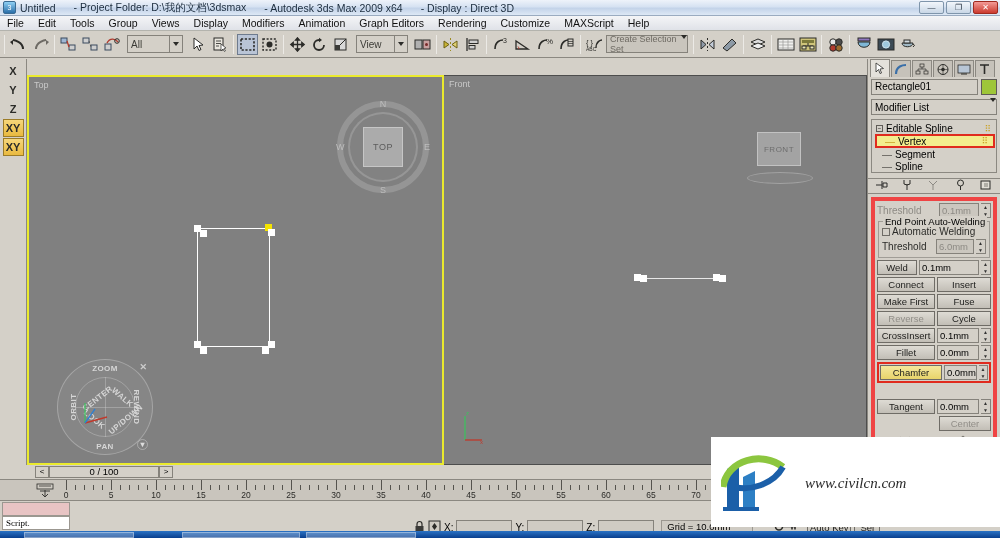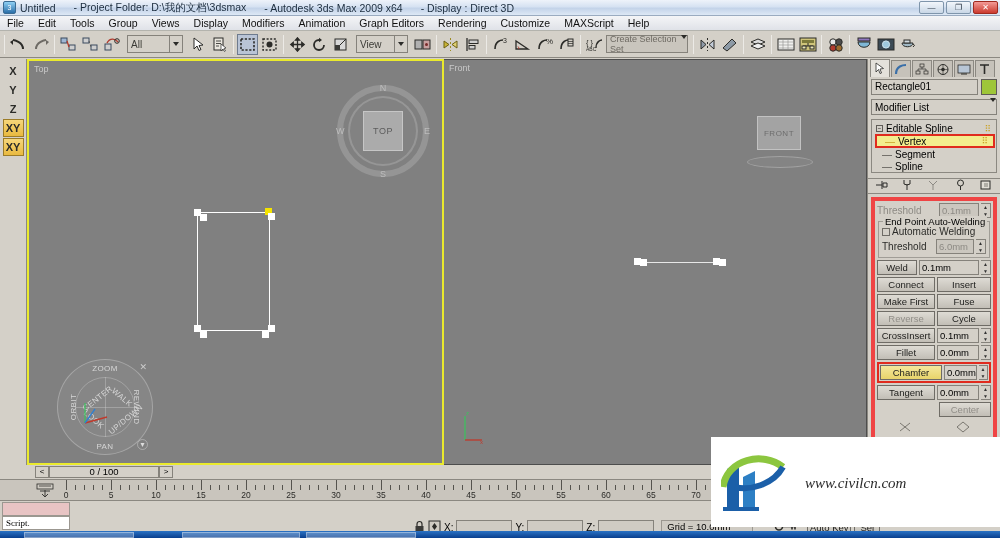--- a/index.html
+++ b/index.html
@@ -49,21 +49,21 @@
   #bodyrow{ position:absolute; left:0; top:59px; width:1000px; height:406px; display:flex; }
 
   
   #lefttb{ width:27px; background:#d4d0c8; border-right:1px solid #8b8881;
     padding-top:3px; display:flex; flex-direction:column; align-items:center; gap:1px; }
   .ltb{ width:21px;height:18px; display:flex;align-items:center;justify-content:center;
     font-weight:bold; font-size:11px; color:#2b2b28; border:1px solid transparent; }
   .ltb.axon{ background:linear-gradient(180deg,#f6d67a,#e9b93f); border:1px solid #9c7c28; }
 
   
-  #viewports{ flex:1; background:#ef4444; position:relative; display:flex; }
+  #viewports{ flex:1; background:#ef4444; position:relative; display:flex;margin-top:16px; }
   .vp{ position:relative; background:#808080; overflow:hidden; }
   #vpTop{ width:417px; border:2px solid #eaea2d; }
   #vpFront{ flex:1; border:1px solid #4d4d4d; border-left:none; }
   .vplabel{ position:absolute; left:5px; top:3px; font-size:9px; color:#c8c8c8;
     font-family:"Liberation Sans", sans-serif; }
 
   
   .viewcube{ position:absolute; width:92px;height:92px; }
   .vc-ring{ position:absolute; inset:0; border-radius:50%;
     border:6px solid rgba(200,200,200,0.30); }
@@ -74,21 +74,21 @@
     display:flex;align-items:center;justify-content:center;
     font-size:9px; color:#5c5c5c; letter-spacing:.5px; }
   .vc-n,.vc-s,.vc-e,.vc-w{ position:absolute; font-size:9px; color:#bdbdbd; }
   .vc-n{ top:-2px; left:50%; transform:translateX(-50%); }
   .vc-s{ bottom:-2px; left:50%; transform:translateX(-50%); }
   .vc-e{ right:-1px; top:50%; transform:translateY(-50%); }
   .vc-w{ left:-1px; top:50%; transform:translateY(-50%); }
 
   
   .wheel{ position:absolute; width:96px;height:96px; border-radius:50%;
-    background:rgba(150,150,150,0.30); border:1px solid rgba(205,205,205,0.45); }
+    background:rgba(150,150,150,0.30); border:1px solid rgba(205,205,205,0.45);font-weight:bold; }
   .wheel .wlbl{ position:absolute; font-size:8px; color:#d6d6d6; letter-spacing:.4px; white-space:nowrap; }
   .wheel .inner{ position:absolute; inset:17px; border-radius:50%;
     border:1px solid rgba(205,205,205,0.40); }
   .wheel .hline{ position:absolute; left:17px; right:17px; top:50%; height:1px; background:rgba(205,205,205,0.40); }
   .wheel .vline{ position:absolute; top:17px; bottom:17px; left:50%; width:1px; background:rgba(205,205,205,0.40); }
   .wheel .wx{ position:absolute; right:5px; top:2px; font-size:9px; color:#ccc; }
   .wheel .wdot{ position:absolute; right:4px; bottom:4px; width:11px;height:11px;
     border-radius:50%; border:1px solid rgba(210,210,210,.5); font-size:8px;
     text-align:center; line-height:9px; color:#ddd; }
 
@@ -680,21 +680,21 @@
           </div>
       </div>
       <div class="frow redbox" style="padding:1px">
         <div class="btn3d hl" style="width:69px">Chamfer</div>
         <div class="spin" style="flex:1">0.0mm</div>
         <div class="spinarr">
             <i>▲</i>
             <i>▼</i>
           </div>
       </div>
-      <div class="frow" style="margin-top:2px">
+      <div class="frow" style="margin-top:16px">
         <div class="btn3d" style="width:58px">Tangent</div>
         <div class="spin" style="flex:1">0.0mm</div>
         <div class="spinarr">
             <i>▲</i>
             <i>▼</i>
           </div>
       </div>
       <div class="frow">
         <div class="btn3d dis" style="margin-left:auto; width:52px">Center</div>
       </div>

